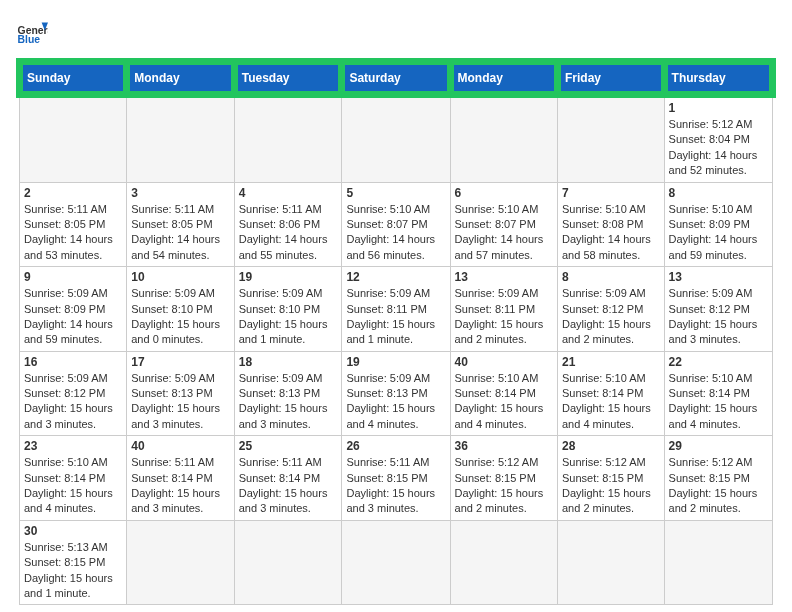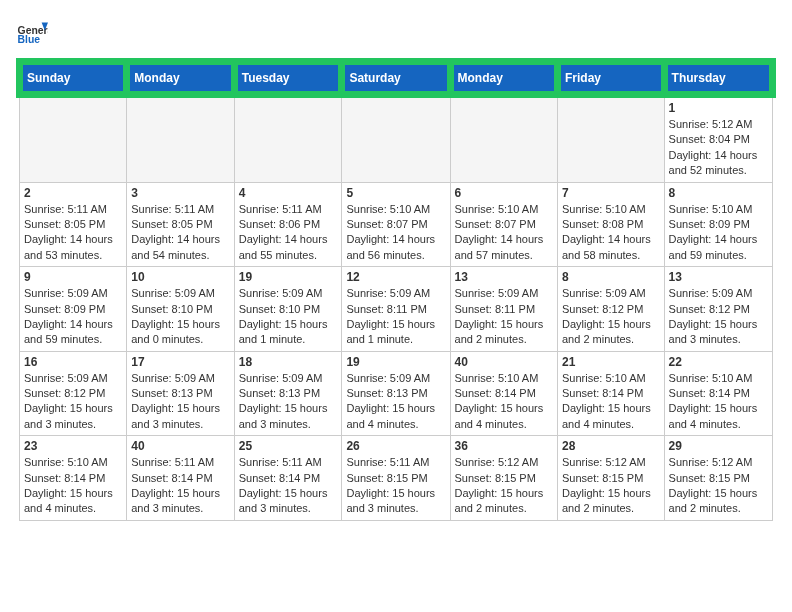--- a/index.html
+++ b/index.html
@@ -322,14 +322,29 @@
 and 2 minutes.</div>
         </td>
         <td>
           <span class="day-number">29</span>
           <div class="day-info" style="white-space: pre-line;">Sunrise: 5:12 AM
 Sunset: 8:15 PM
 Daylight: 15 hours
 and 2 minutes.</div>
         </td>
       </tr>
+      <tr>
+        <td>
+          <span class="day-number">30</span>
+          <div class="day-info" style="white-space: pre-line;">Sunrise: 5:13 AM
+Sunset: 8:15 PM
+Daylight: 15 hours
+and 1 minute.</div>
+        </td>
+        <td class="empty"></td>
+        <td class="empty"></td>
+        <td class="empty"></td>
+        <td class="empty"></td>
+        <td class="empty"></td>
+        <td class="empty"></td>
+      </tr>
     </tbody>
 </table>
 
 </body></html>

